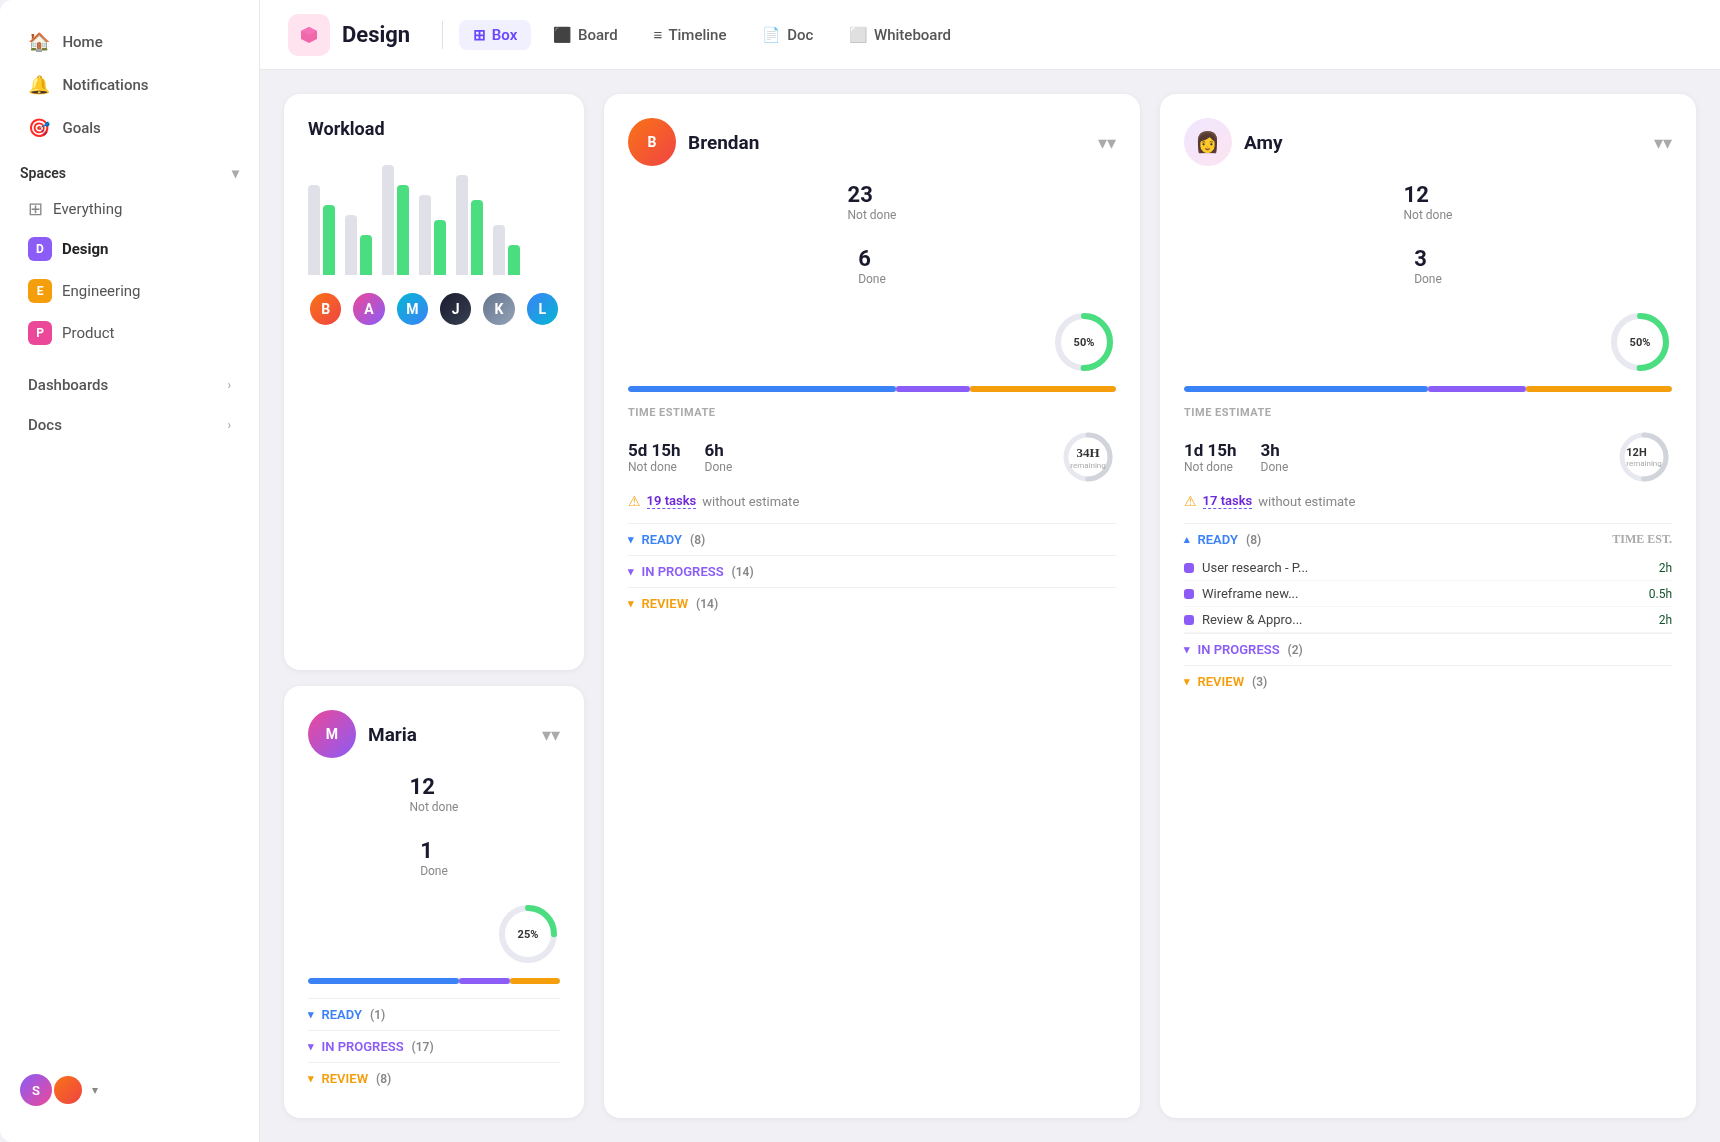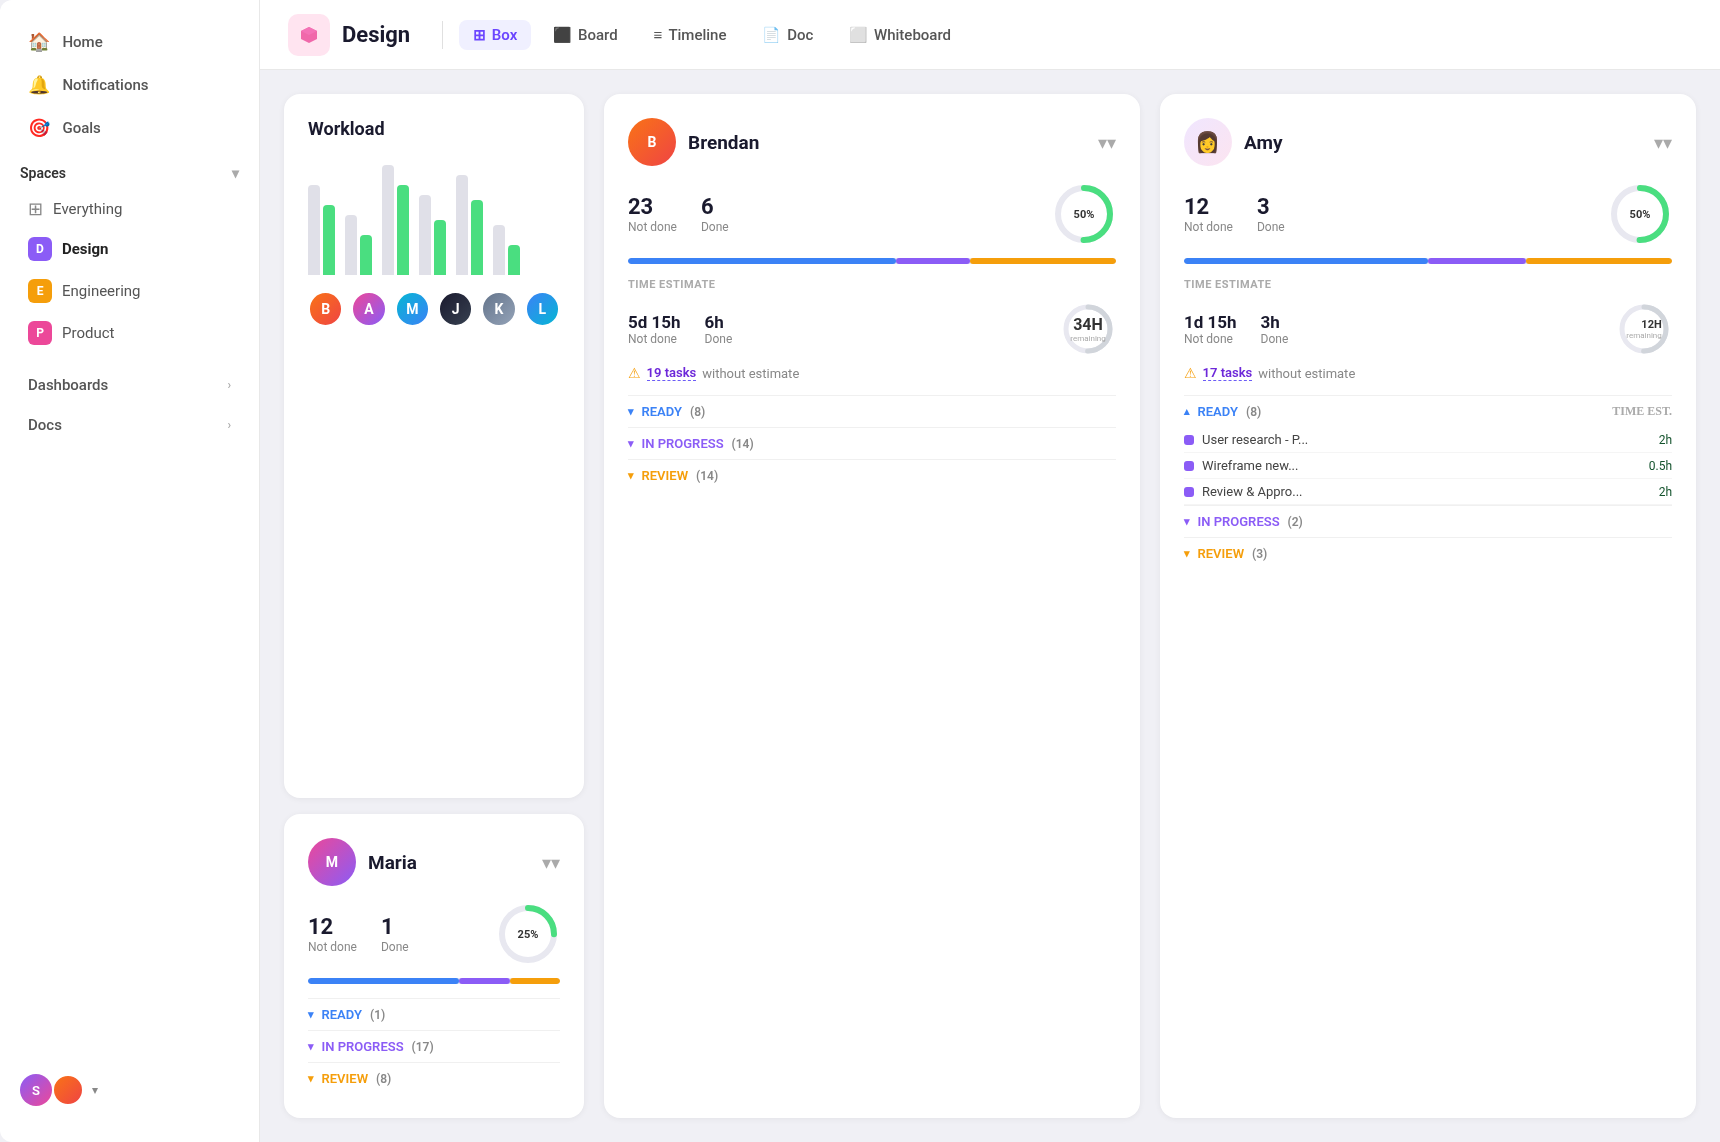--- a/index.html
+++ b/index.html
@@ -248,20 +248,21 @@
       font-weight: 700;
       color: #1a1a2e;
     }
     .chevron-down { color: #aaa; font-size: 18px; cursor: pointer; }
 
     .stats-row {
       display: flex;
       align-items: center;
       gap: 24px;
       margin-bottom: 12px;
+      flex-direction: column;
     }
     .stat-num {
       font-size: 22px;
       font-weight: 700;
       color: #1a1a2e;
     }
     .stat-label {
       font-size: 12px;
       color: #888;
       margin-top: 1px;
@@ -655,21 +656,21 @@
           <div>
             <div class="time-num">6h</div>
             <div class="time-label">Done</div>
           </div>
           <div class="donut-wrap" style="width:56px;height:56px;">
             <svg width="56" height="56" class="donut-svg">
               <circle cx="28" cy="28" r="22" fill="none" stroke="#e8e8f0" stroke-width="5"></circle>
               <circle cx="28" cy="28" r="22" fill="none" stroke="#d1d5db" stroke-width="5" stroke-dasharray="69.1 69.1" stroke-linecap="round"></circle>
             </svg>
             <div style="position:absolute;top:50%;left:50%;transform:translate(-50%,-50%);text-align:center;">
-              <div style="font-size:16px;font-weight:700;color:#333;">34H</div>
+              <div style="font-size:13px;font-weight:700;color:#333;font-family:Liberation Serif, serif;">34H</div>
               <div style="font-size:8px;color:#aaa;">remaining</div>
             </div>
           </div>
         </div>
 
         <div class="warning-row">
           <span class="warning-icon">⚠</span>
           <a class="tasks-link">19 tasks</a>
           <span>without estimate</span>
         </div>
@@ -740,21 +741,21 @@
           </div>
           <div>
             <div class="time-num">3h</div>
             <div class="time-label">Done</div>
           </div>
           <div class="donut-wrap" style="width:56px;height:56px;">
             <svg width="56" height="56" class="donut-svg">
               <circle cx="28" cy="28" r="22" fill="none" stroke="#e8e8f0" stroke-width="5"></circle>
               <circle cx="28" cy="28" r="22" fill="none" stroke="#d1d5db" stroke-width="5" stroke-dasharray="69.1 69.1" stroke-linecap="round"></circle>
             </svg>
-            <div style="position:absolute;top:50%;left:50%;transform:translate(-50%,-50%);text-align:right;">
+            <div style="position:absolute;top:50%;left:50%;transform:translate(-50%,-50%);text-align:left;">
               <div style="font-size:11px;font-weight:700;color:#333;">12H</div>
               <div style="font-size:8px;color:#aaa;">remaining</div>
             </div>
           </div>
         </div>
 
         <div class="warning-row">
           <span class="warning-icon">⚠</span>
           <a class="tasks-link">17 tasks</a>
           <span>without estimate</span>

